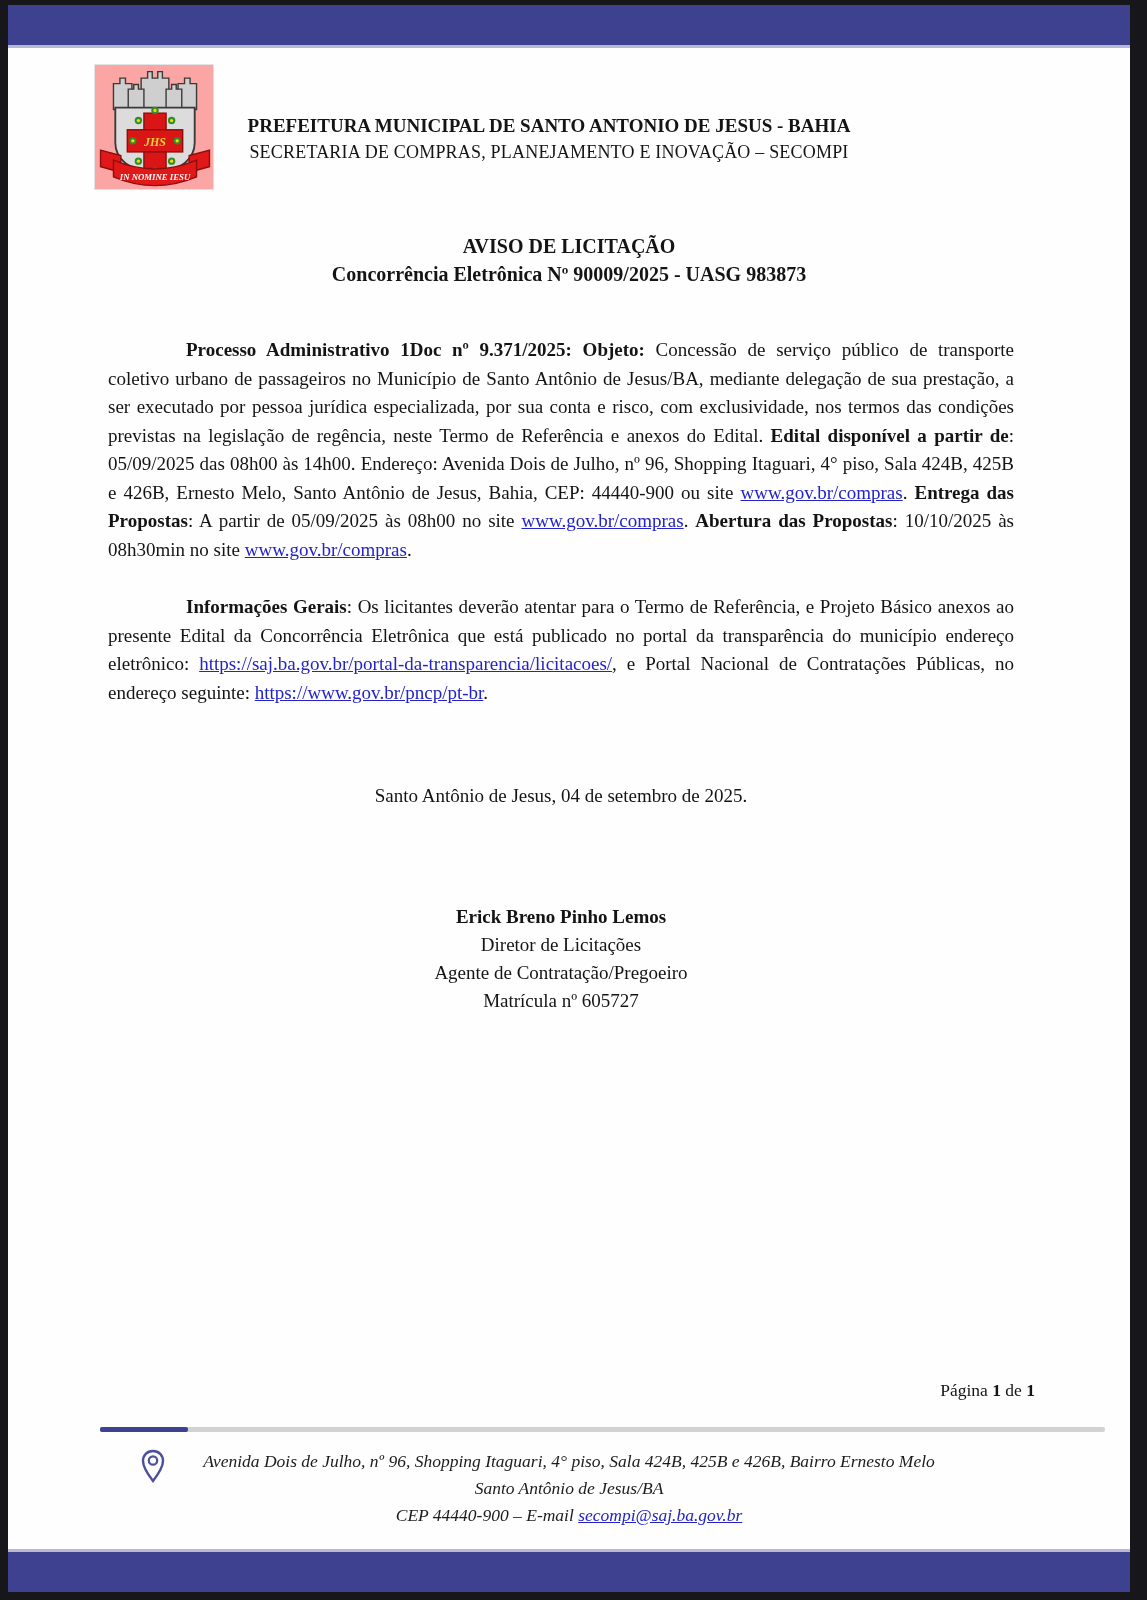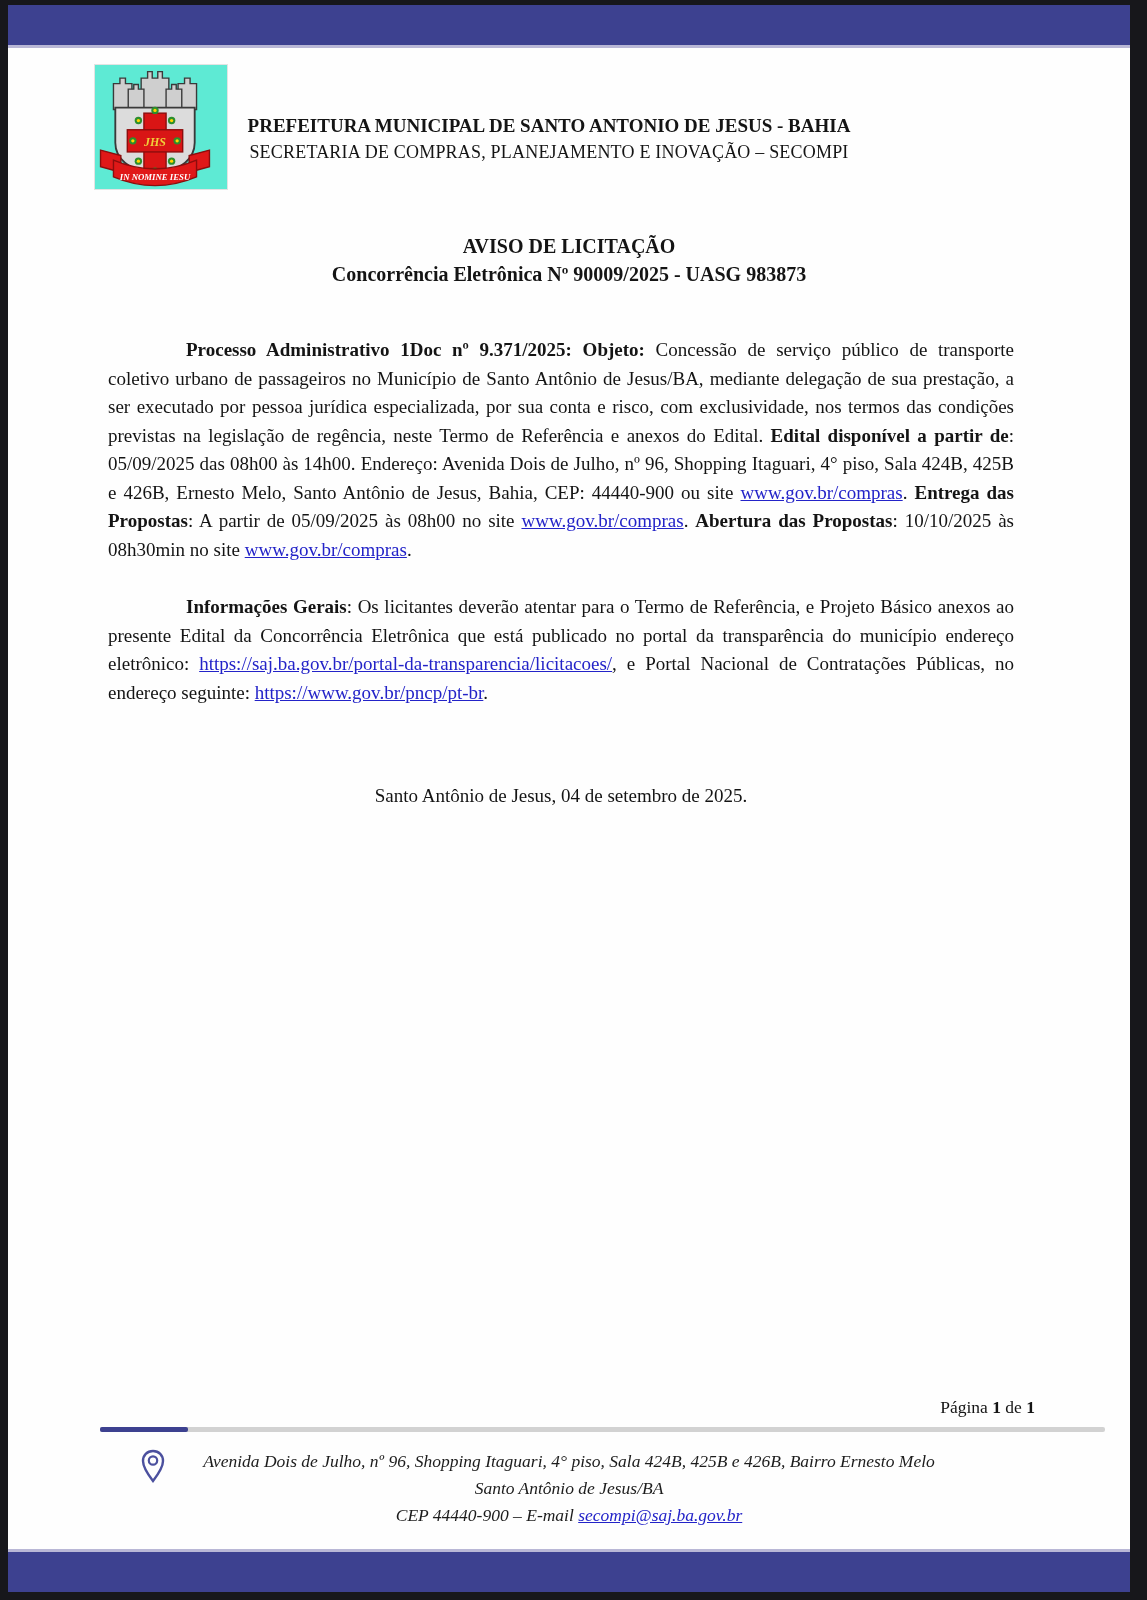--- a/index.html
+++ b/index.html
@@ -19,23 +19,23 @@
   .page {
     position: relative;
     background: #fefefe;
     height: 1501px;
     overflow: hidden;
   }
   
   .logo-box {
     position: absolute;
     top: 16px; left: 86px;
-    width: 134px; height: 126px;
+    width: 120px; height: 126px;
     border: 1px solid #e3e3e3;
-    background: #5eead4;
+    background: #fca5a5;
   }
   .header-text { text-align: center; padding-top: 64px; padding-right: 40px; }
   .header-line1 { font-size: 19px; font-weight: bold; line-height: 27px; }
   .header-line2 { font-size: 18px; line-height: 27px; letter-spacing: 0.2px; }
   
   .title-block { margin-top: 66px; text-align: center; }
   .title-line { font-size: 20px; font-weight: bold; line-height: 28px; }
   
   .content { padding: 0 116px 0 100px; }
   .doc-para {
@@ -63,21 +63,21 @@
     font-size: 19px;
     line-height: 28px;
   }
   .signature-name { font-weight: bold; }
   
   .footer { position: absolute; left: 0; right: 0; bottom: 0; padding-bottom: 20px; }
   .page-label {
     text-align: right;
     margin-right: 95px;
     font-size: 17.5px;
-    margin-bottom: 9px;
+    margin-bottom: 26px;
   }
   .footer-rule {
     position: relative;
     height: 5px;
     margin: 0 25px 0 92px;
     background: var(--rule, #d2d2d2);
     border-radius: 2px;
   }
   .footer-rule-accent {
     position: absolute; left: 0; top: 0; bottom: 0;
@@ -166,20 +166,26 @@
       <div class="title-line">AVISO DE LICITAÇÃO</div>
       <div class="title-line">Concorrência Eletrônica Nº 90009/2025 - UASG 983873</div>
     </div>
 
     <div class="content">
       <p class="doc-para"><span class="bold">Processo Administrativo 1Doc nº 9.371/2025: Objeto: </span><span>Concessão de serviço público de transporte coletivo urbano de passageiros no Município de Santo Antônio de Jesus/BA, mediante delegação de sua prestação, a ser executado por pessoa jurídica especializada, por sua conta e risco, com exclusividade, nos termos das condições previstas na legislação de regência, neste Termo de Referência e anexos do Edital. </span><span class="bold">Edital disponível a partir de</span><span>: 05/09/2025 das 08h00 às 14h00. Endereço: Avenida Dois de Julho, nº 96, Shopping Itaguari, 4° piso, Sala 424B, 425B e 426B, Ernesto Melo, Santo Antônio de Jesus, Bahia, CEP: 44440-900 ou site </span><a class="doc-link">www.gov.br/compras</a><span>. </span><span class="bold">Entrega das Propostas</span><span>: A partir de 05/09/2025 às 08h00 no site </span><a class="doc-link">www.gov.br/compras</a><span>. </span><span class="bold">Abertura das Propostas</span><span>: 10/10/2025 às 08h30min no site </span><a class="doc-link">www.gov.br/compras</a><span>.</span></p>
       <p class="doc-para second"><span class="bold">Informações Gerais</span><span>: Os licitantes deverão atentar para o Termo de Referência, e Projeto Básico anexos ao presente Edital da Concorrência Eletrônica que está publicado no portal da transparência do município endereço eletrônico: </span><a class="doc-link">https://saj.ba.gov.br/portal-da-transparencia/licitacoes/</a><span>, e Portal Nacional de Contratações Públicas, no endereço seguinte: </span><a class="doc-link">https://www.gov.br/pncp/pt-br</a><span>.</span></p>
 
       <div class="date-line">Santo Antônio de Jesus, 04 de setembro de 2025.</div>
 
+      <div class="signature-block">
+        <div class="signature-name">Erick Breno Pinho Lemos</div>
+        <div>Diretor de Licitações</div>
+        <div>Agente de Contratação/Pregoeiro</div>
+        <div>Matrícula nº 605727</div>
+      </div>
     </div>
 
     <div class="footer">
       <div class="page-label"><span>Página </span><span class="bold">1</span><span> de </span><span class="bold">1</span></div>
 
       <div class="footer-rule">
         <div class="footer-rule-accent"></div>
       </div>
 
       <div class="address-block">

